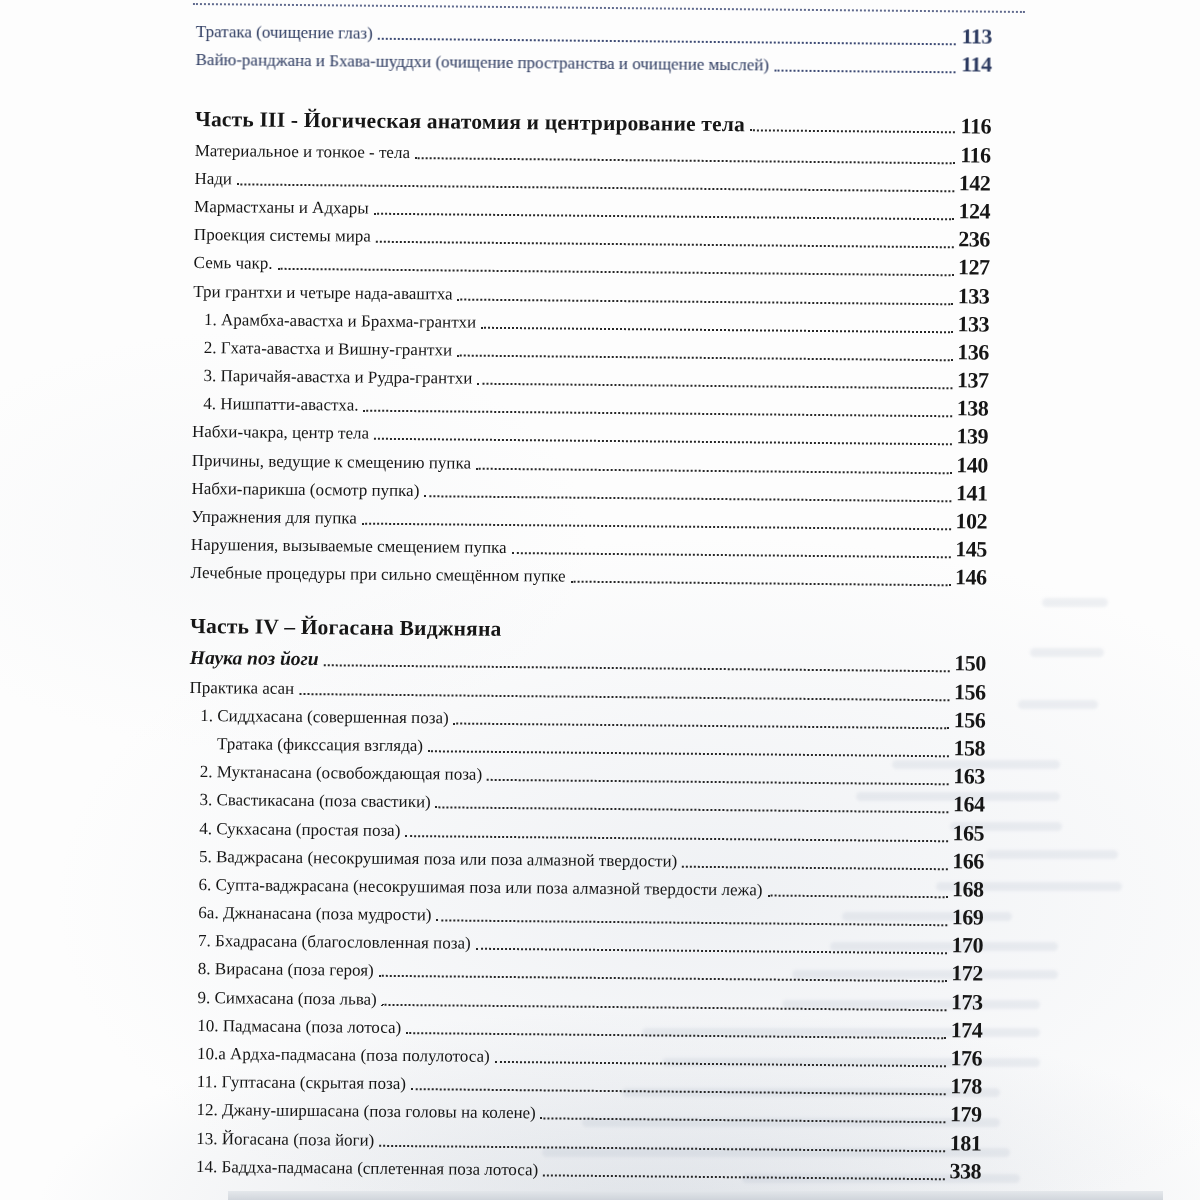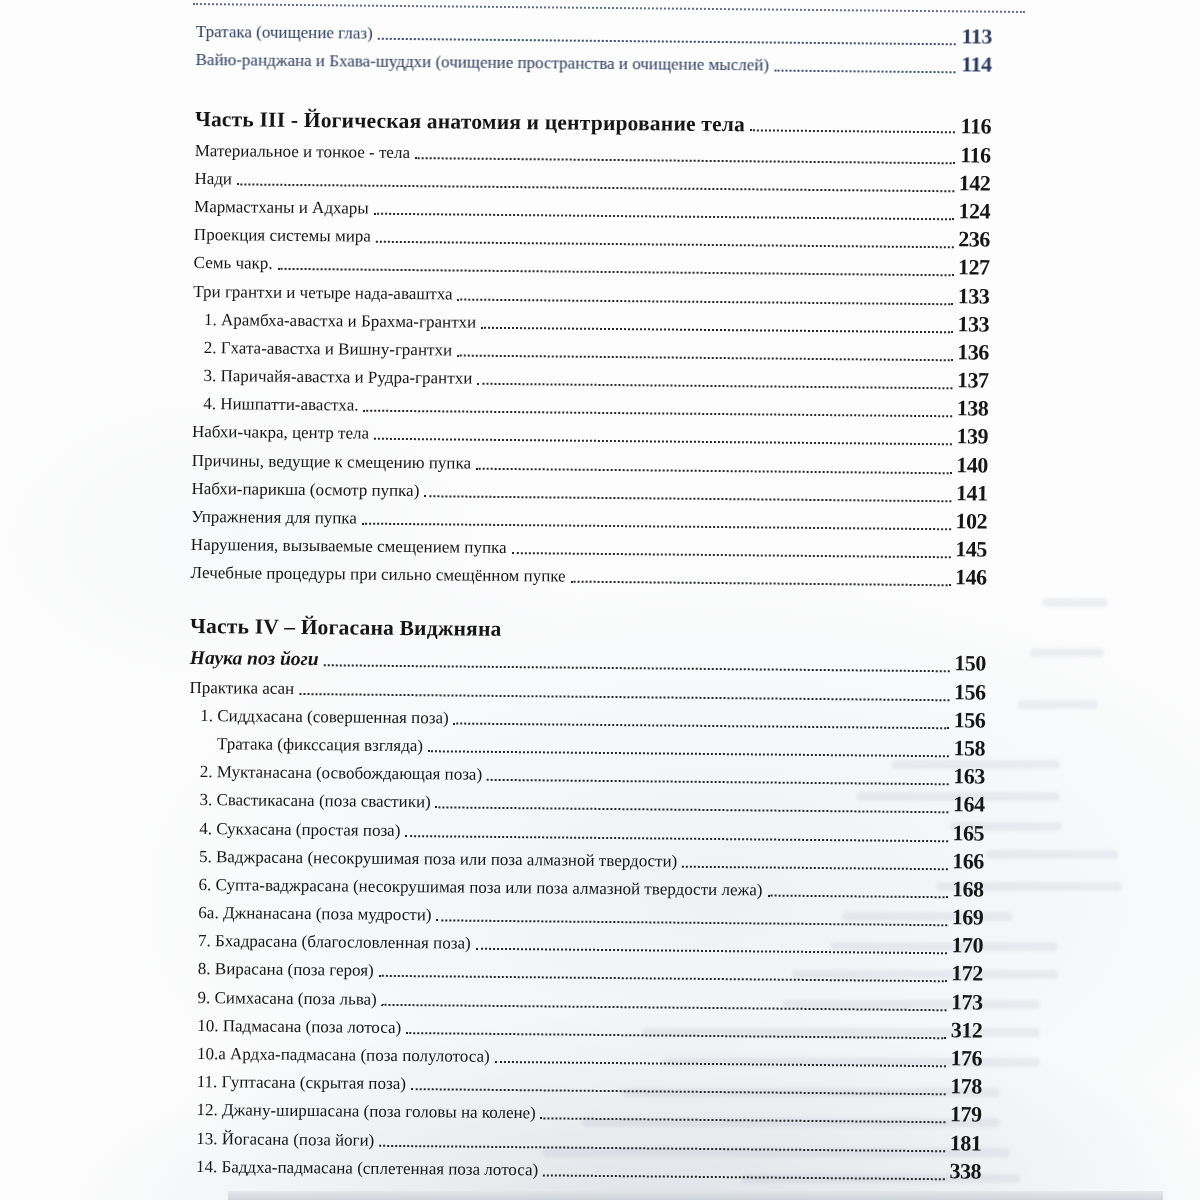--- a/index.html
+++ b/index.html
@@ -227,21 +227,21 @@
       <span class="p">172</span>
     </div>
     <div class="row style-normal ind-1">
       <span class="t">9. Симхасана (поза льва)</span>
       <span class="leader"></span>
       <span class="p">173</span>
     </div>
     <div class="row style-normal ind-1">
       <span class="t">10. Падмасана (поза лотоса)</span>
       <span class="leader"></span>
-      <span class="p">312</span>
+      <span class="p">174</span>
     </div>
     <div class="row style-normal ind-1">
       <span class="t">10.а Ардха-падмасана (поза полулотоса)</span>
       <span class="leader"></span>
       <span class="p">176</span>
     </div>
     <div class="row style-normal ind-1">
       <span class="t">11. Гуптасана (скрытая поза)</span>
       <span class="leader"></span>
       <span class="p">178</span>

